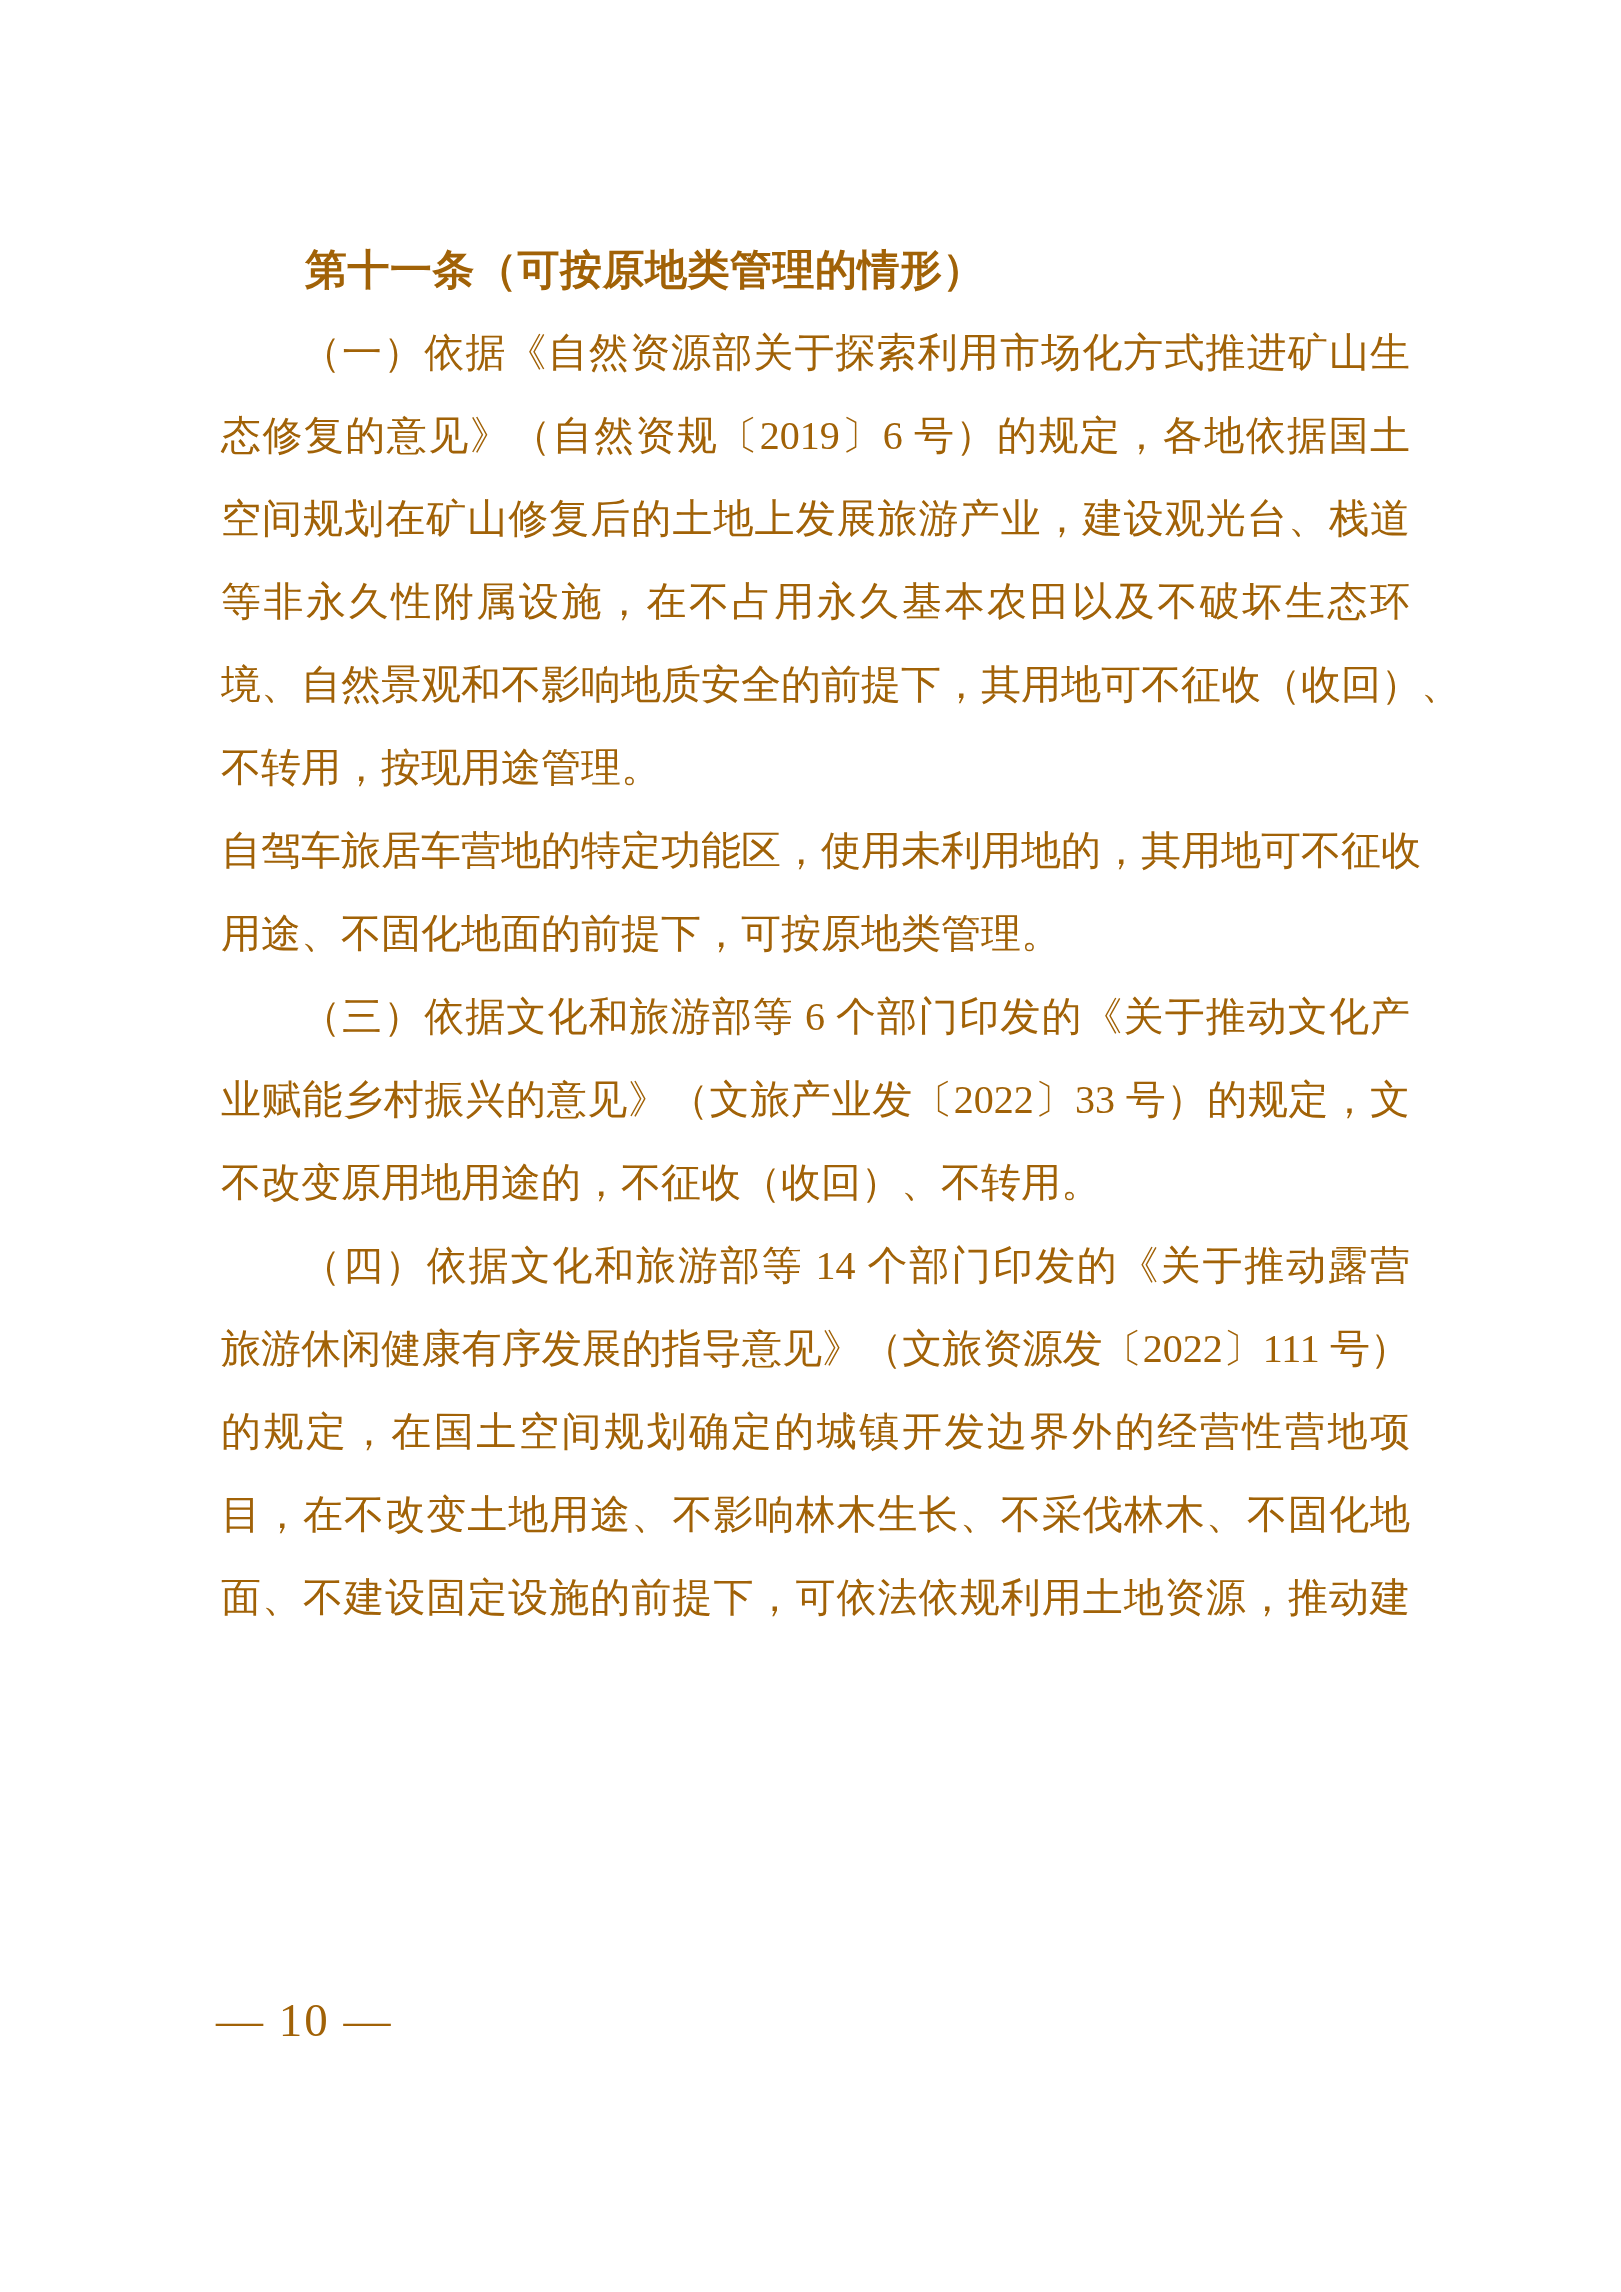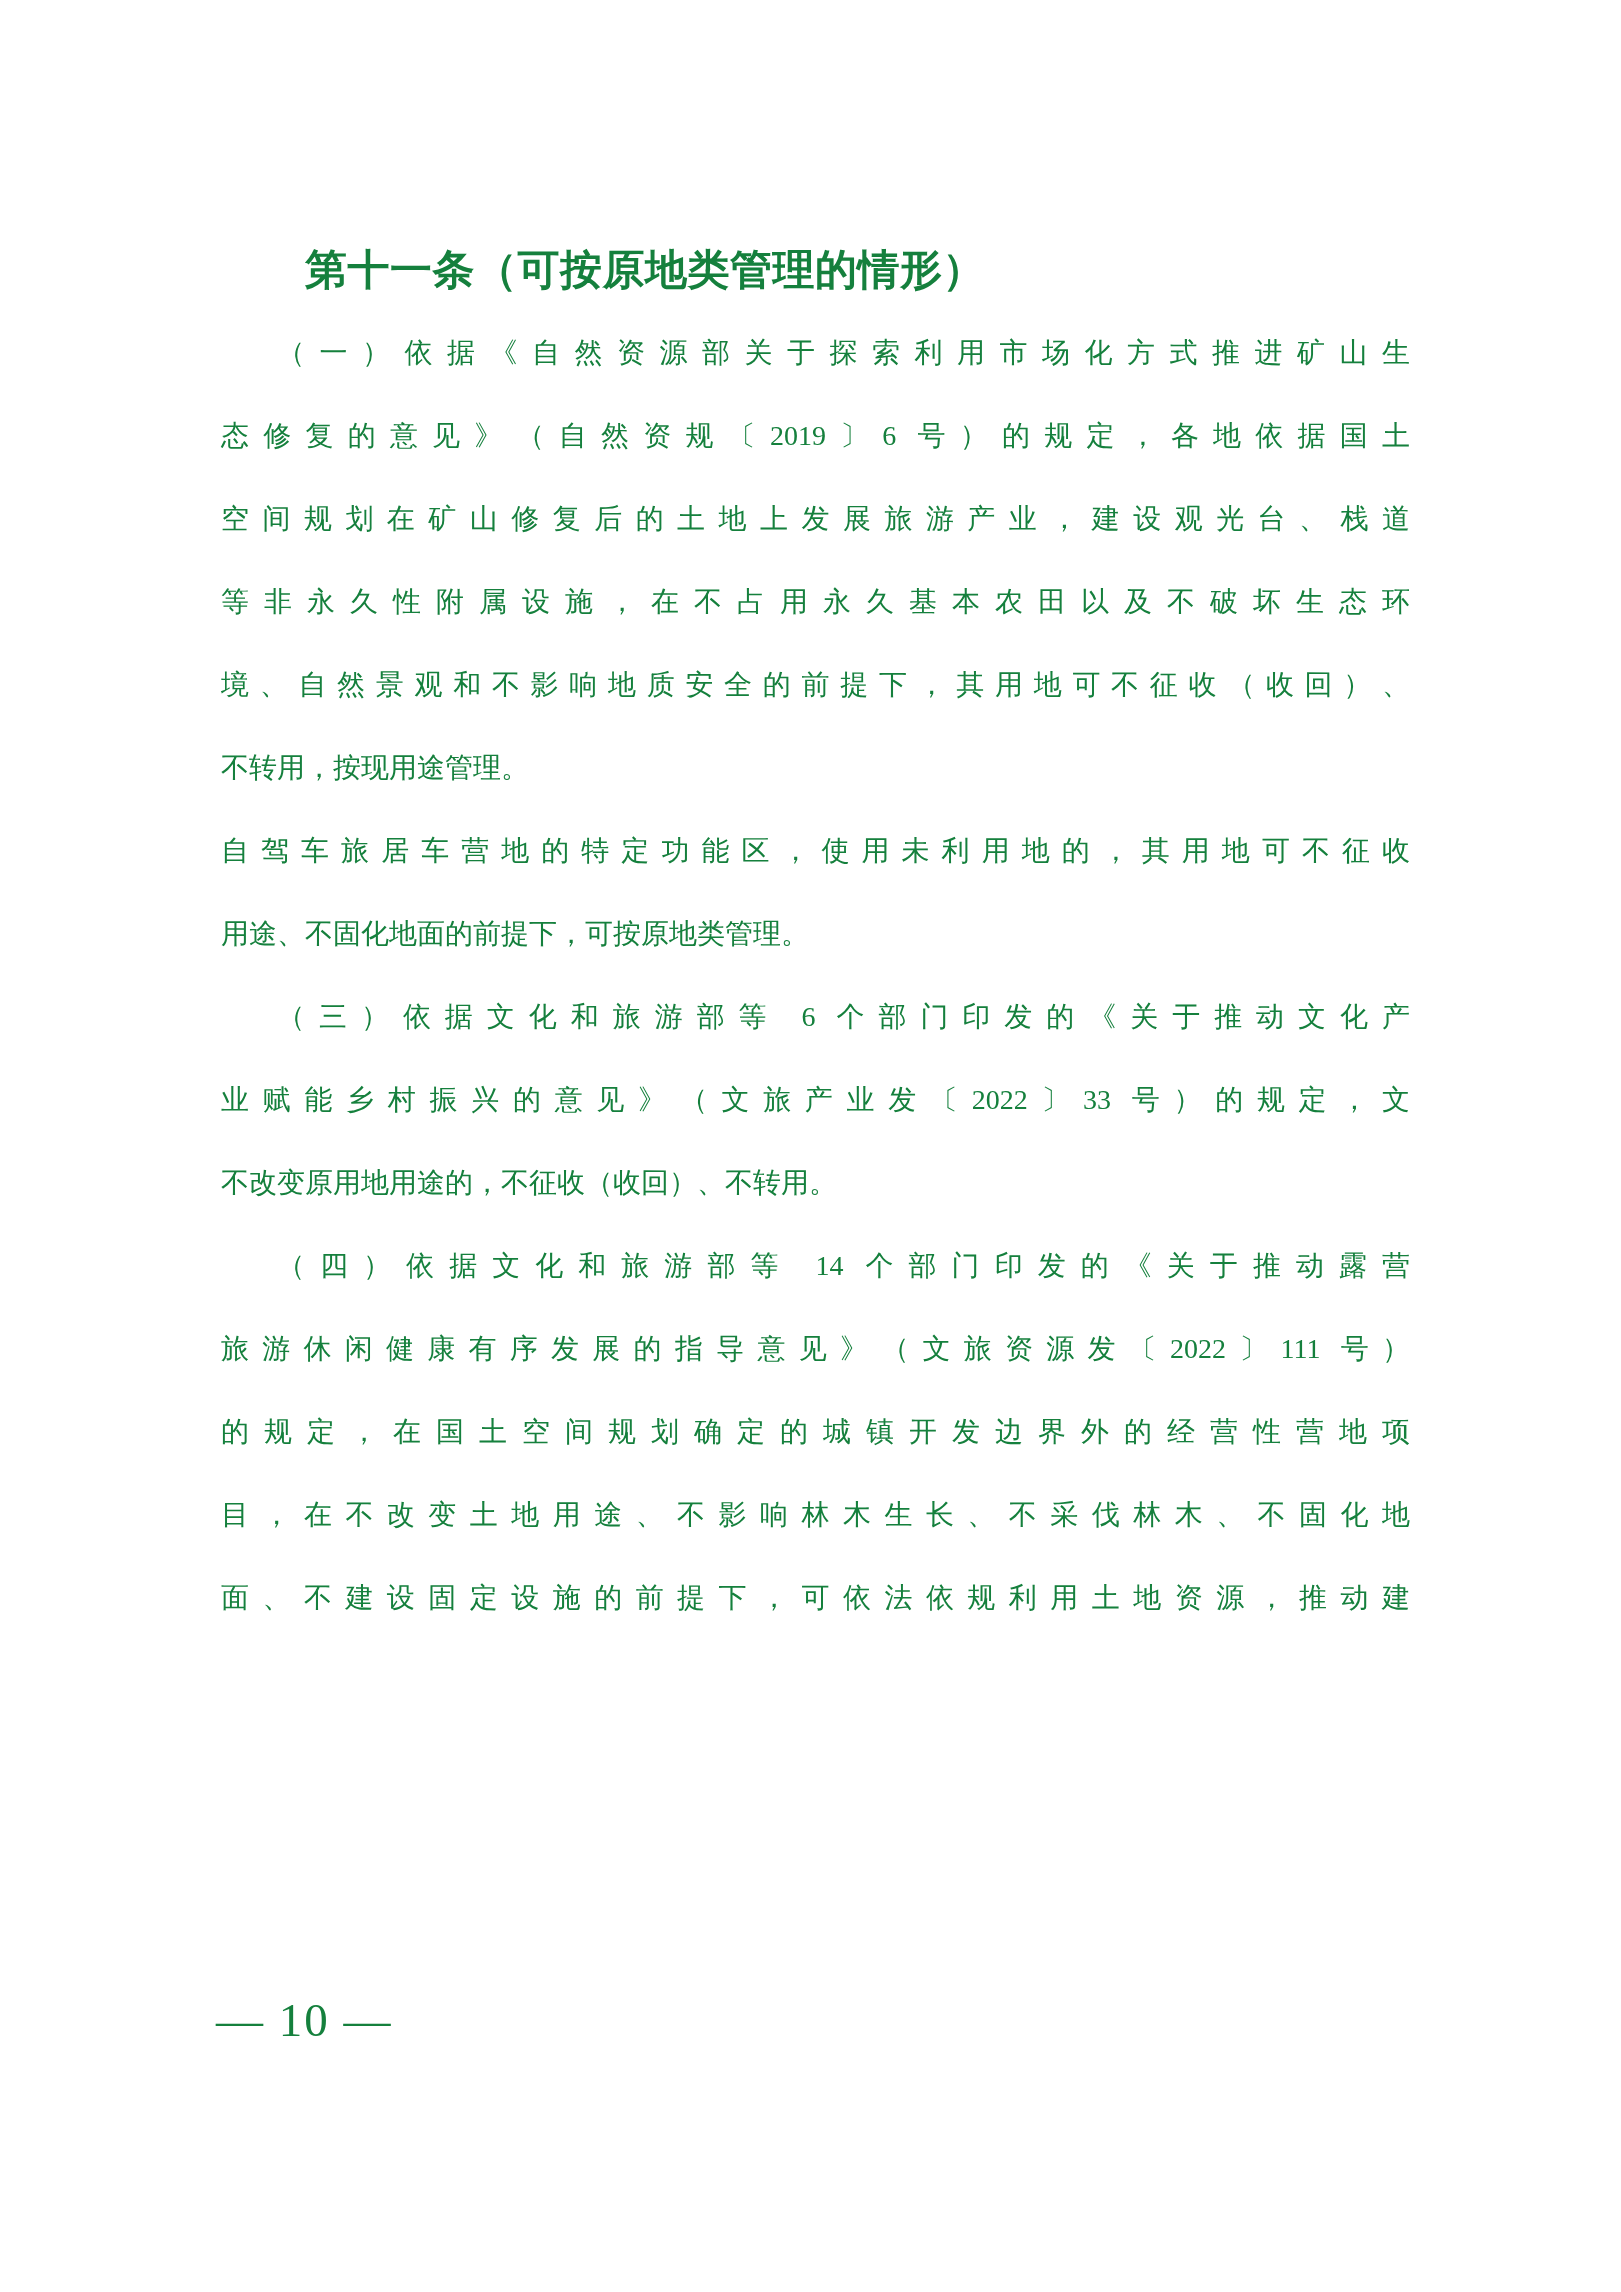--- a/index.html
+++ b/index.html
@@ -8,39 +8,39 @@
     background: #e8e8e8;
   }
   .page {
     position: relative;
     width: 1621px;
     height: 2293px;
     background: #ffffff;
     margin: 0 auto;
     overflow: hidden;
     font-family: "Liberation Serif", "DejaVu Serif", serif;
-    color: #15803d;
+    color: #a16207;
   }
   .content {
     position: absolute;
     left: 221px;
     top: 228px;
     width: 1189px;
   }
   .heading {
     font-family: "Liberation Sans", "DejaVu Sans", sans-serif;
     font-weight: bold;
     font-size: 42px;
     line-height: 83px;
     text-indent: 2em;
     letter-spacing: 0.5px;
     white-space: nowrap;
   }
   .bline {
-    font-size: 28px;
+    font-size: 40px;
     line-height: 83px;
     text-align: justify;
     text-align-last: justify;
     text-justify: inter-character;
     white-space: nowrap;
   }
   .bline.indent {
     text-indent: 2em;
   }
   .bline.plast {

